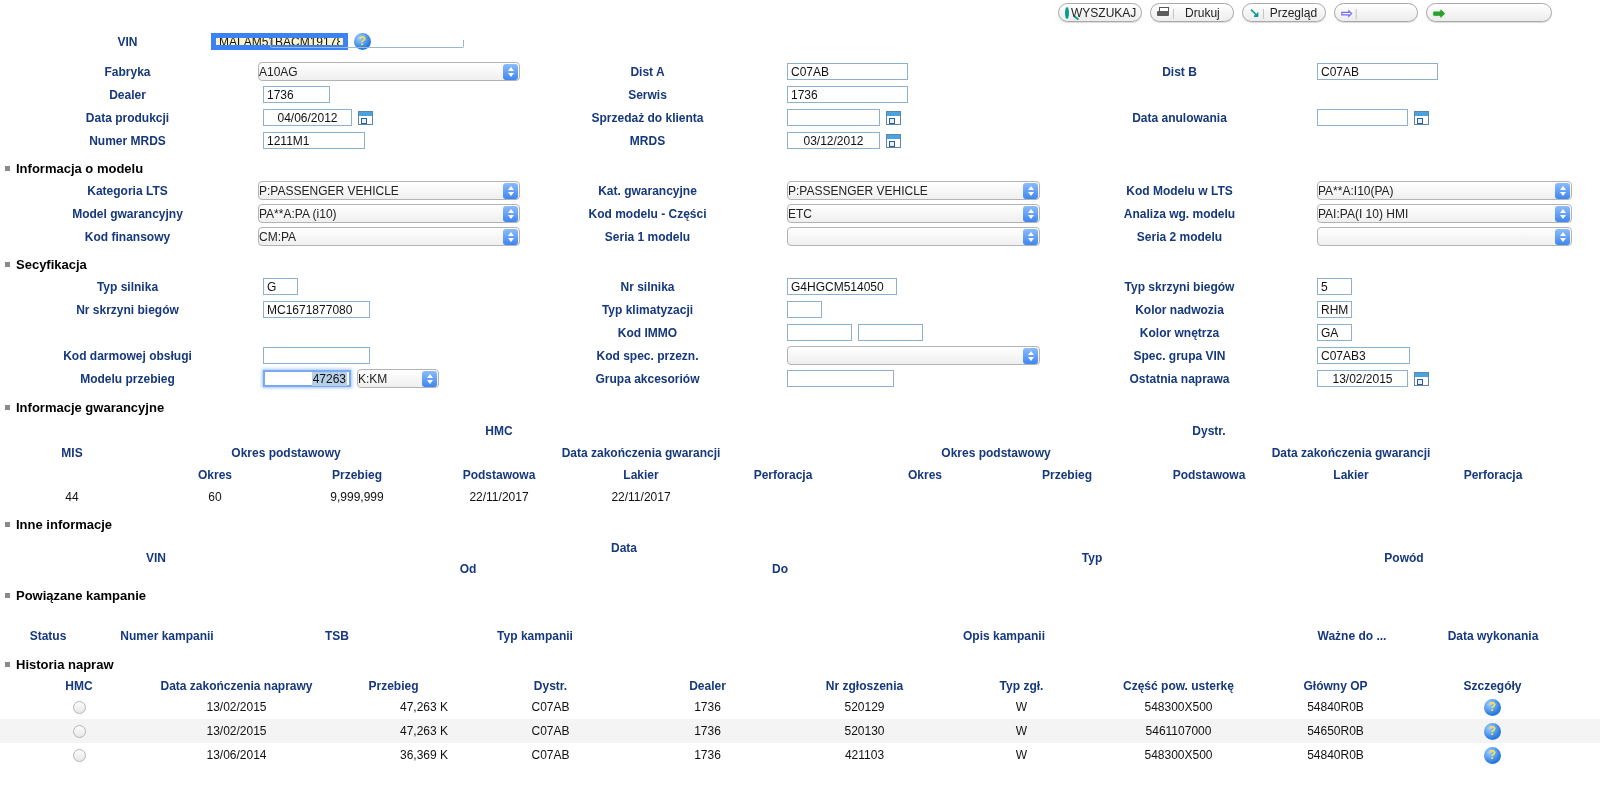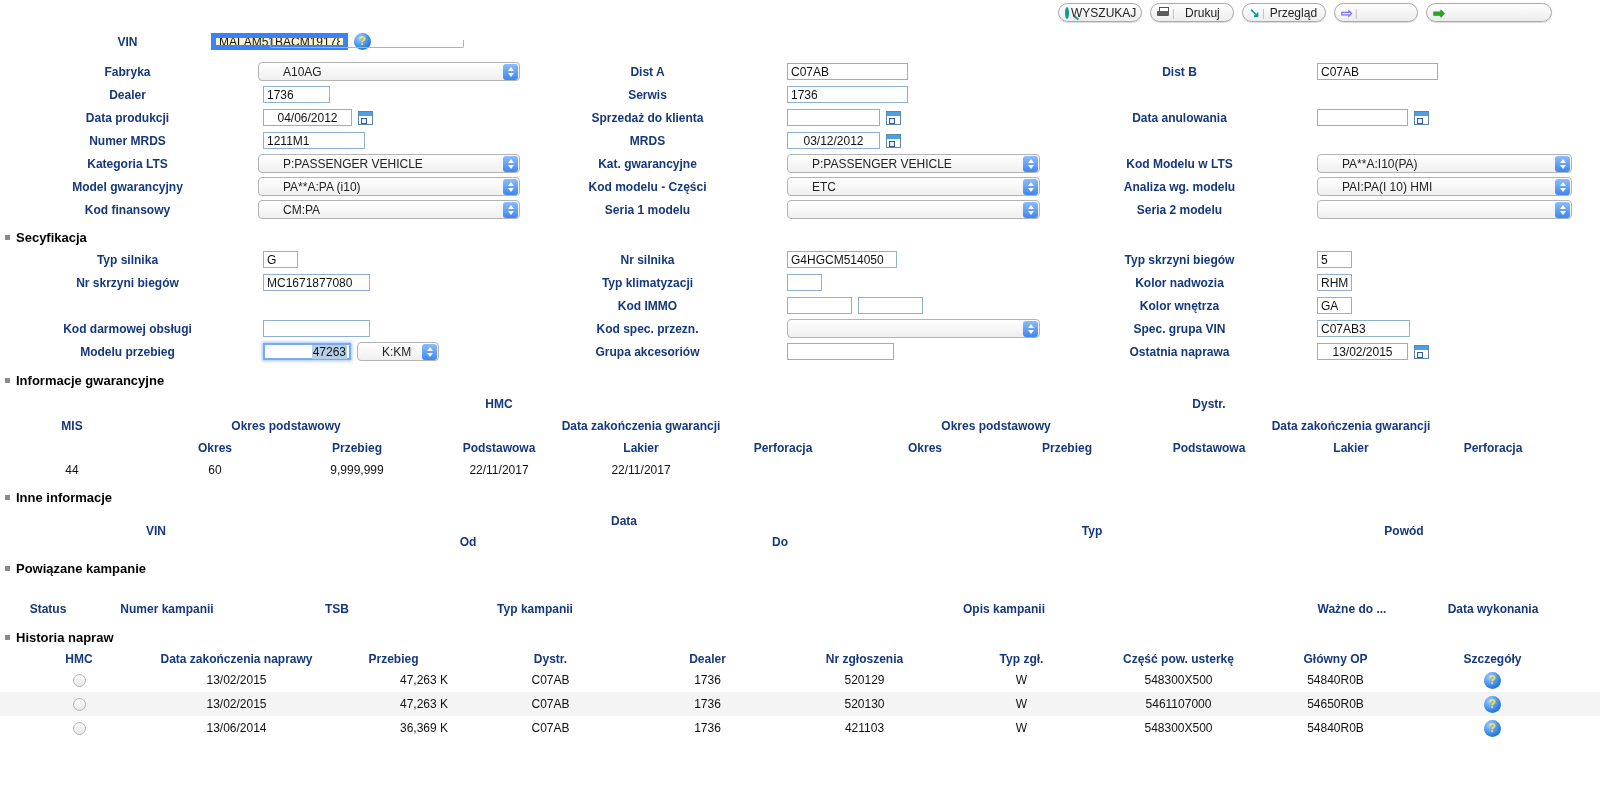--- a/index.html
+++ b/index.html
@@ -30,21 +30,21 @@
   .c3{width:265px;}
   .f3{flex:1;padding-left:5px;box-sizing:border-box;display:flex;align-items:center;gap:6px;}
   .label{color:#16387c;font-weight:bold;font-size:12px;white-space:nowrap;}
   .inp{height:17px;border:1px solid #8fb1d0;box-sizing:border-box;font-family:"Liberation Sans",sans-serif;font-size:12px;padding:0 3px;color:#111;background:#fff;}
   .inp.date{text-align:center;}
   .inp.vin{background:#faf3cd;border:5px solid #3b82f6;width:137px;text-decoration:underline;}
   .w35{width:35px}.w65{width:65px}.w67{width:67px}.w89{width:89px}.w91{width:91px}.w93{width:93px}.w100{width:100px}.w102{width:102px}.w110{width:110px}.w121{width:121px}.w133{width:107px}.w153{width:153px}
   .vin-under{position:absolute;left:270px;top:40px;width:192px;height:7px;border:1px solid #9ab7d6;border-top:none;border-radius:0 0 2px 2px;}
 
   
-  .sel{display:inline-flex;align-items:center;height:19px;border:1px solid #b3b3b3;border-radius:4px;background:linear-gradient(#ffffff,#efefef);box-sizing:border-box;padding-left:24px;font-size:12px;color:#222;justify-content:space-between;cursor:pointer;}
+  .sel{display:inline-flex;align-items:center;height:19px;border:1px solid #b3b3b3;border-radius:4px;background:linear-gradient(#ffffff,#efefef);box-sizing:border-box;padding-left:0;font-size:12px;color:#222;justify-content:space-between;cursor:pointer;}
   .sel-txt{white-space:nowrap;overflow:hidden;}
   .sel-btn{width:15px;height:16px;margin-right:1px;border-radius:3px;background:linear-gradient(#8cbcfb,#3f86f2);display:flex;flex-direction:column;align-items:center;justify-content:center;gap:2px;flex:none;}
   .sel-btn .up{width:0;height:0;border-left:3px solid transparent;border-right:3px solid transparent;border-bottom:4px solid #fff;}
   .sel-btn .down{width:0;height:0;border-left:3px solid transparent;border-right:3px solid transparent;border-top:4px solid #fff;}
   .sel262{width:262px}.sel253{width:253px}.sel255{width:255px}.sel82{width:82px;}
 
   
   .cal{width:15px;height:14px;border:1px solid #5b87a8;background:#fff;position:relative;display:inline-block;flex:none;cursor:pointer;box-sizing:border-box;}
   .cal::before{content:"";position:absolute;top:0;left:0;right:0;height:4px;background:#4aa3e0;}
   .cal::after{content:"";position:absolute;top:6px;left:2px;width:4px;height:4px;border:1px solid #345a9e;background:#e8f0fa;}
@@ -188,20 +188,24 @@
       </div>
     <div class="lc c2"><span class="label">MRDS</span></div>
     <div class="f2">
         <input class="inp date w93" value="03/12/2012" style="">
         <span class="cal"></span>
       </div>
     <div class="lc c3"></div>
       <div class="f3"></div>
   </div>
 
+  <div class="section" style="margin-top:5px">
+    <span class="bullet"></span>
+    <span class="stitle">Informacja o modelu</span>
+  </div>
 
   <div class="frow">
     <div class="lc c1"><span class="label">Kategoria LTS</span></div>
     <div class="f1" style="padding-left:3px">
         <div class="sel sel262">
           <span class="sel-txt">P:PASSENGER VEHICLE</span>
           <span class="sel-btn">
             <i class="up"></i>
             <i class="down"></i>
           </span>

